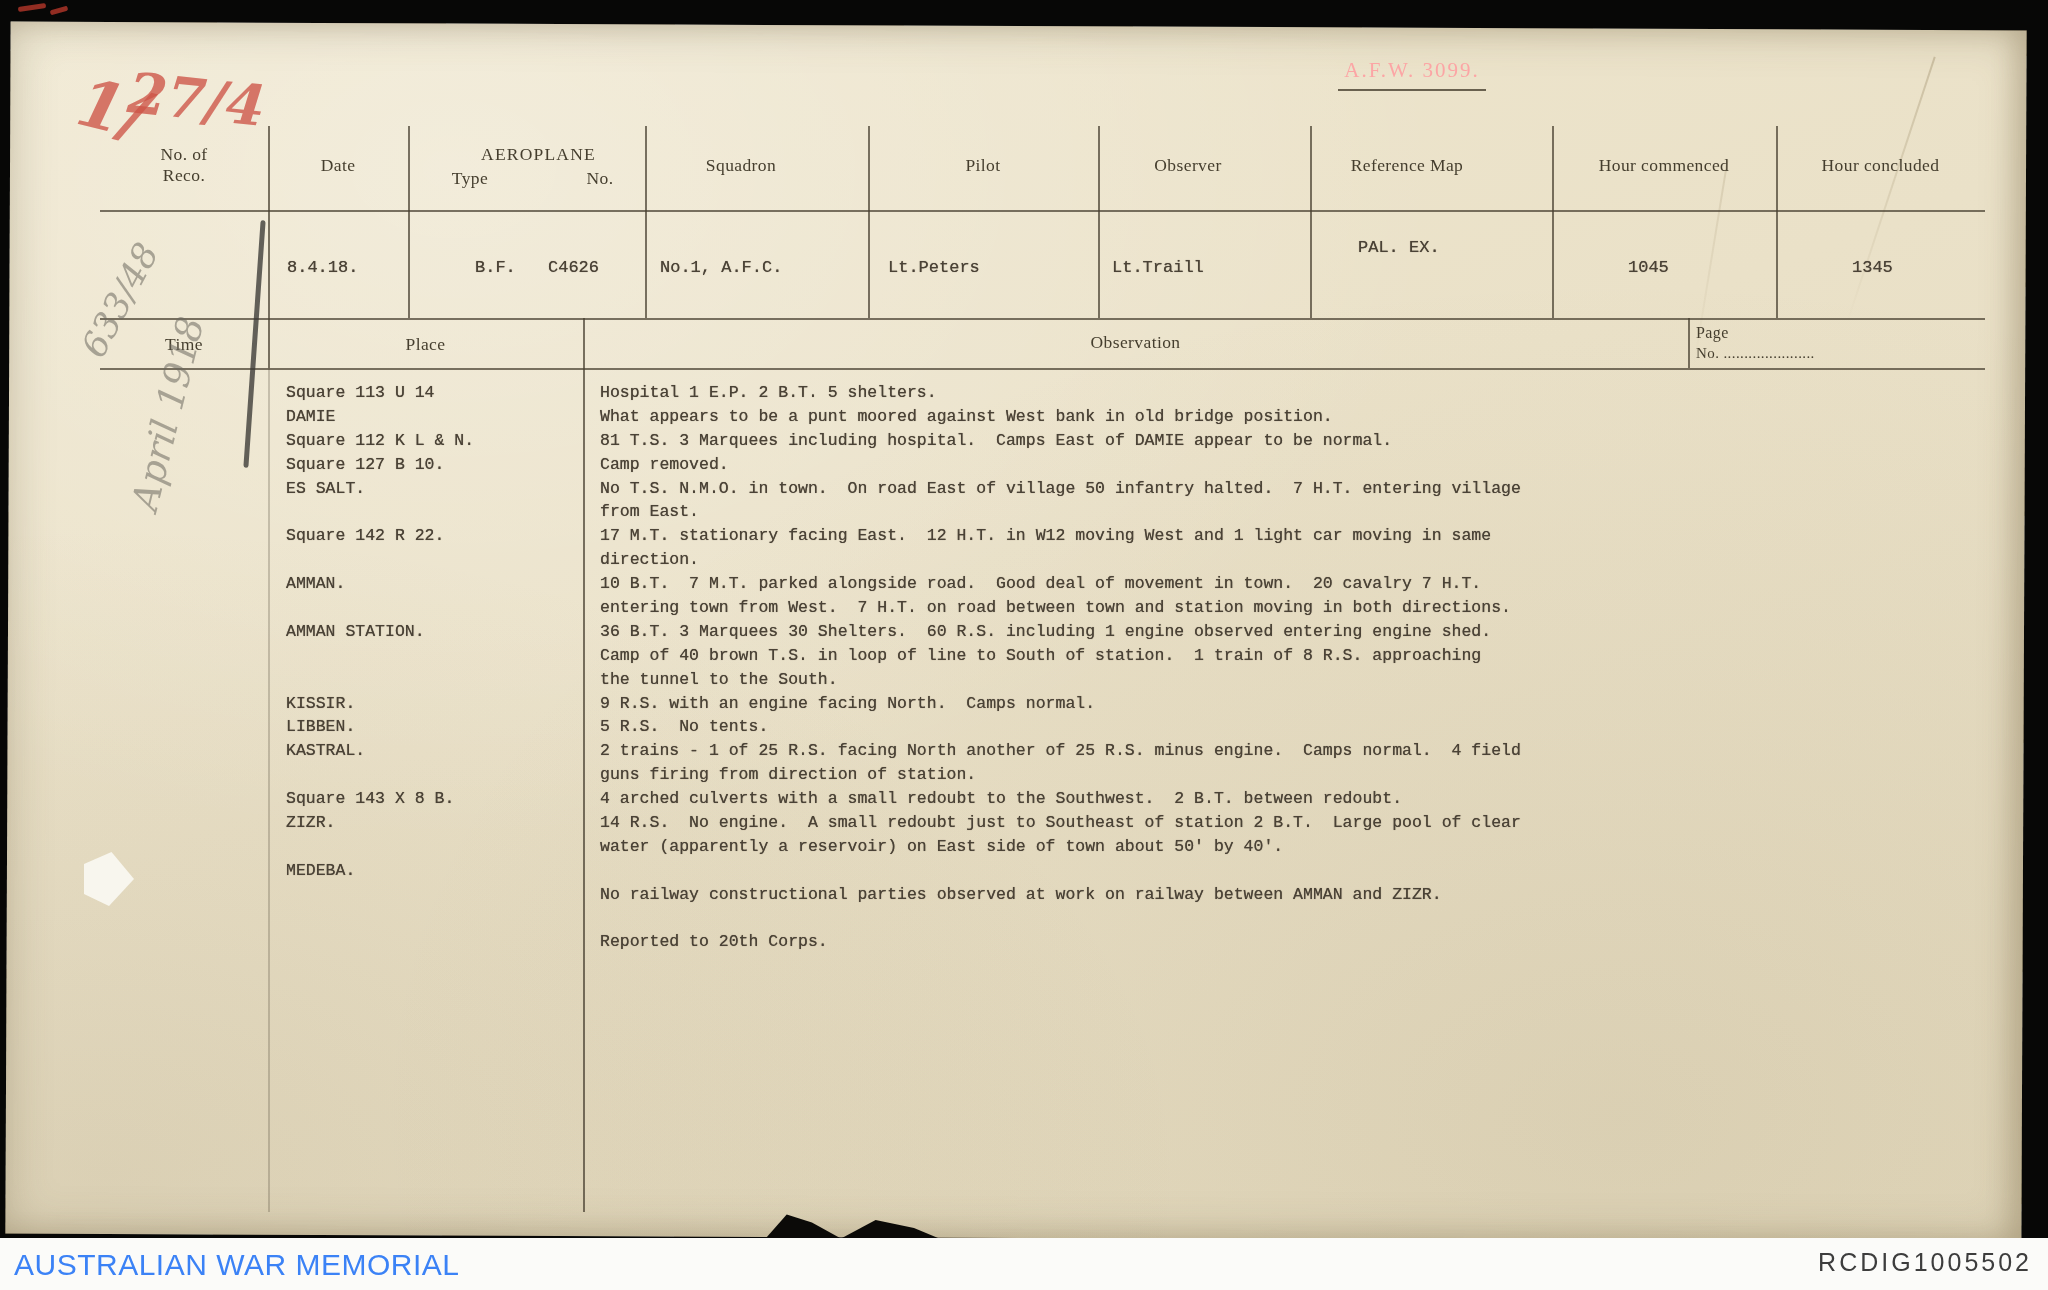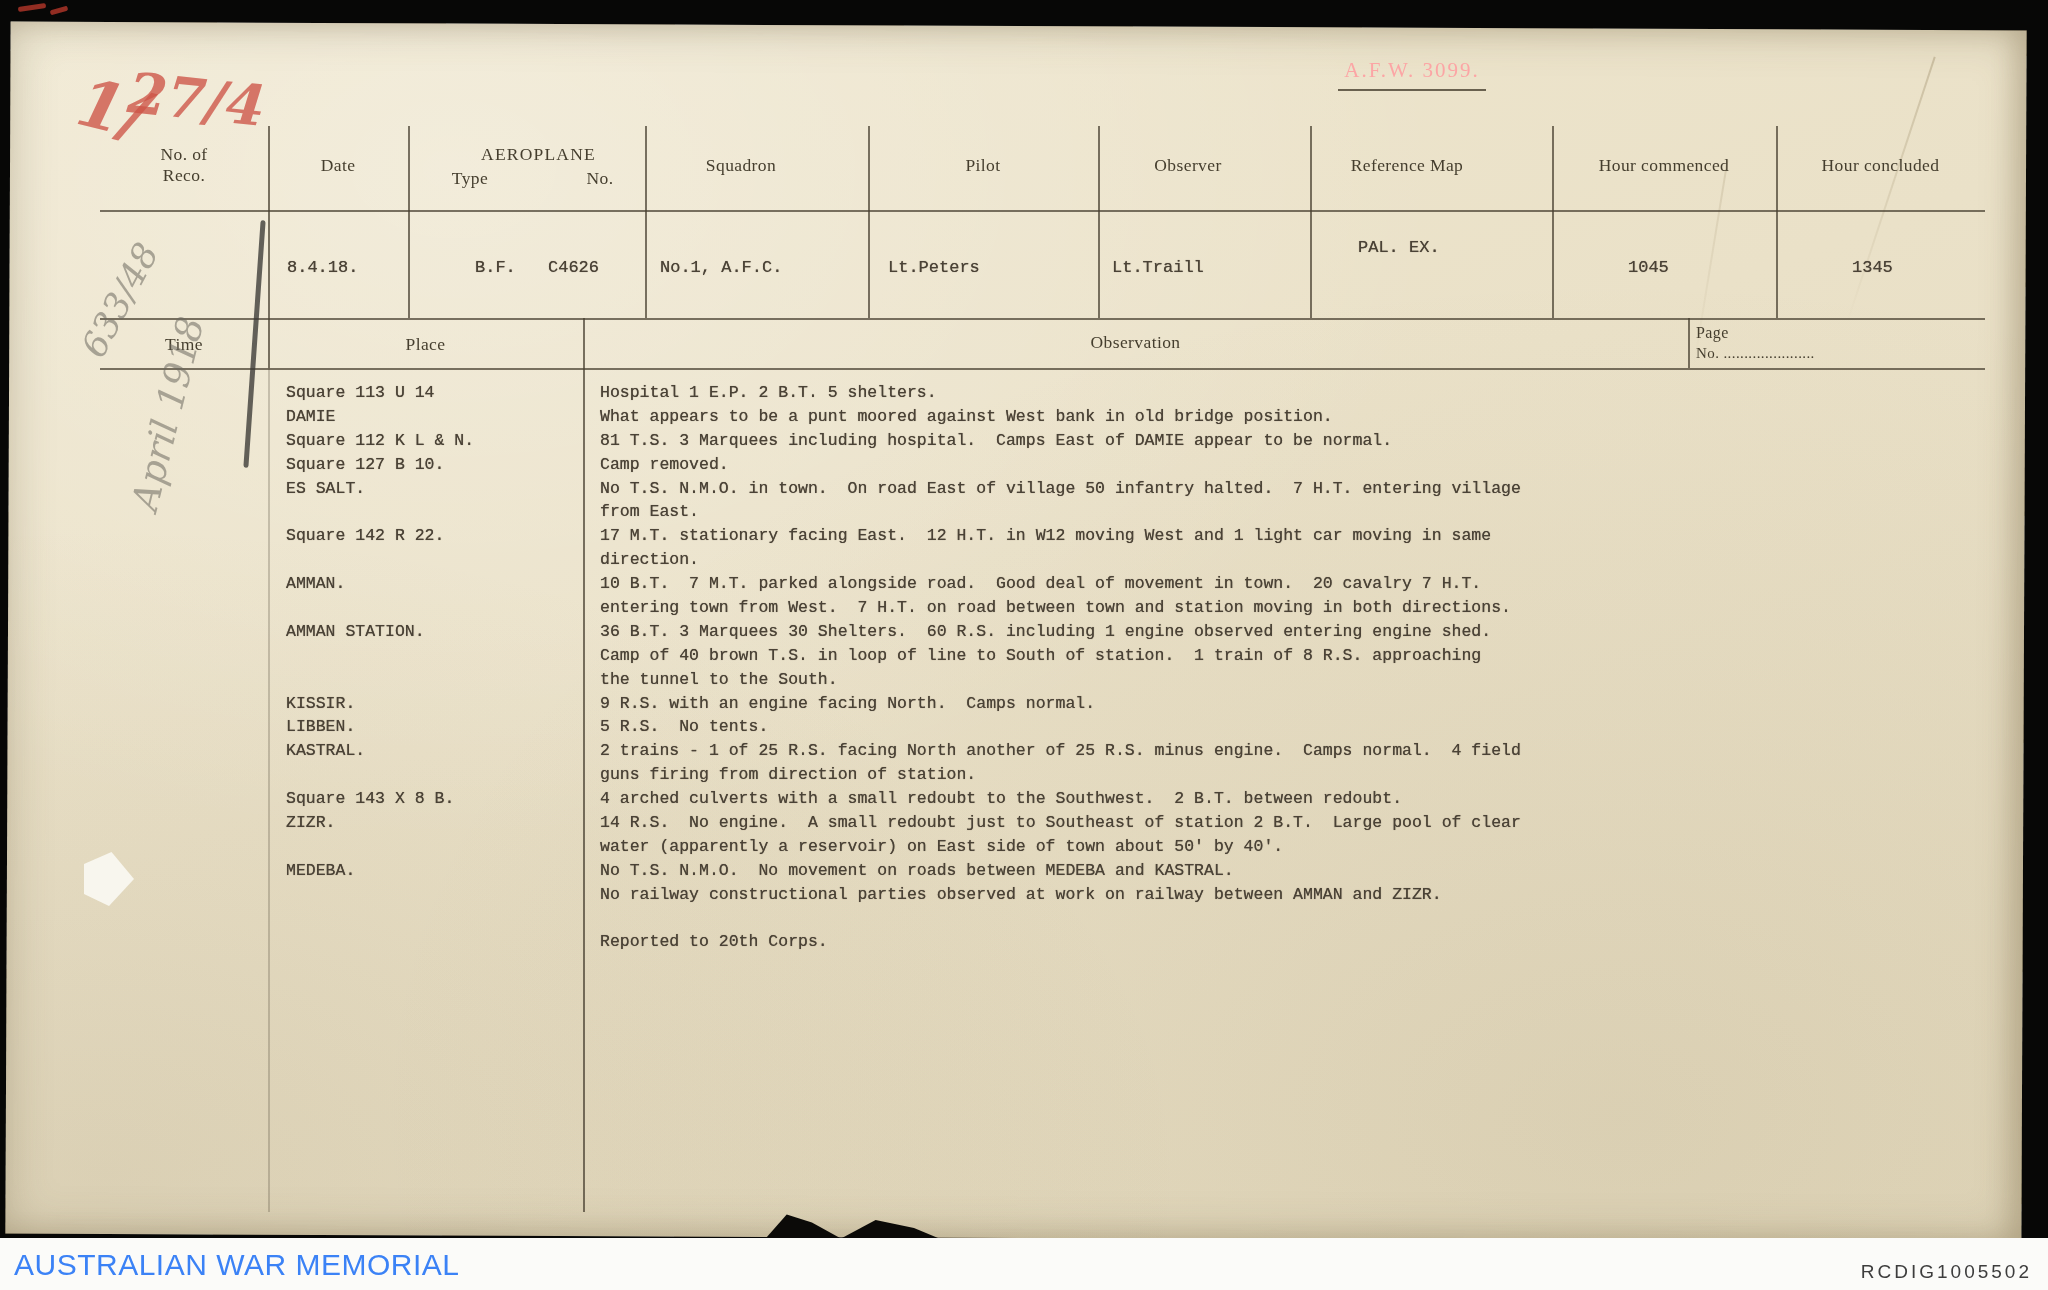--- a/index.html
+++ b/index.html
@@ -55,22 +55,22 @@
   .torn-chip{position:absolute;left:84px;top:852px;width:50px;height:54px;background:#f8f6ee;
              clip-path:polygon(0 22%,55% 0,100% 50%,50% 100%,0 78%);}
   .notch{position:absolute;background:#0b0a08;}
   .n1{left:766px;top:1212px;width:74px;height:26px;clip-path:polygon(0 100%,28% 10%,62% 40%,100% 100%);}
   .n2{left:842px;top:1220px;width:96px;height:18px;clip-path:polygon(0 100%,35% 0,75% 45%,100% 100%);}
 
   
   .footer{position:absolute;left:0;top:1238px;width:2048px;height:52px;background:#fbfbf9;}
   .footer .left{position:absolute;left:14px;top:10px;font-family:"Liberation Sans",sans-serif;
                 font-size:30px;color:#3b82f6;letter-spacing:.5px;}
-  .footer .right{position:absolute;right:16px;top:23px;font-family:"Liberation Sans",sans-serif;
-                 font-size:19px;color:#3d3d3d;letter-spacing:3px;}
+  .footer .right{position:absolute;right:16px;top:10px;font-family:"Liberation Sans",sans-serif;
+                 font-size:25px;color:#3d3d3d;letter-spacing:3px;}
 </style>
 </head>
 <body>
 
 <div class="stage">
 
   <div class="paper">
     <div class="crease" style="left:1880px;top:20px;width:2px;height:280px;transform:rotate(18deg);"></div>
     <div class="crease" style="left:1700px;top:130px;width:2px;height:210px;transform:rotate(9deg);opacity:.6;"></div>
   </div>
@@ -208,21 +208,20 @@
         <div class="body-row">
           <div class="cell-place">ZIZR.</div>
           <div class="cell-obs">14 R.S.  No engine.  A small redoubt just to Southeast of station 2 B.T.  Large pool of clear</div>
         </div>
         <div class="body-row">
           <div class="cell-place"></div>
           <div class="cell-obs">water (apparently a reservoir) on East side of town about 50' by 40'.</div>
         </div>
         <div class="body-row">
           <div class="cell-place">MEDEBA.</div>
-          <div class="cell-obs">No T.S. N.M.O.  No movement on roads between MEDEBA and KASTRAL.</div>
         </div>
         <div class="body-row">
           <div class="cell-place"></div>
           <div class="cell-obs">No railway constructional parties observed at work on railway between AMMAN and ZIZR.</div>
         </div>
         <div class="body-row">
           <div class="cell-place"></div>
           <div class="cell-obs"></div>
         </div>
         <div class="body-row">

